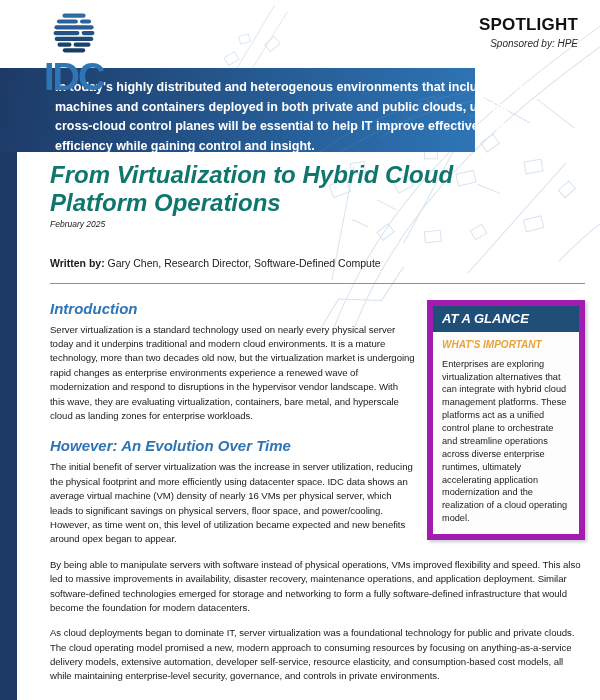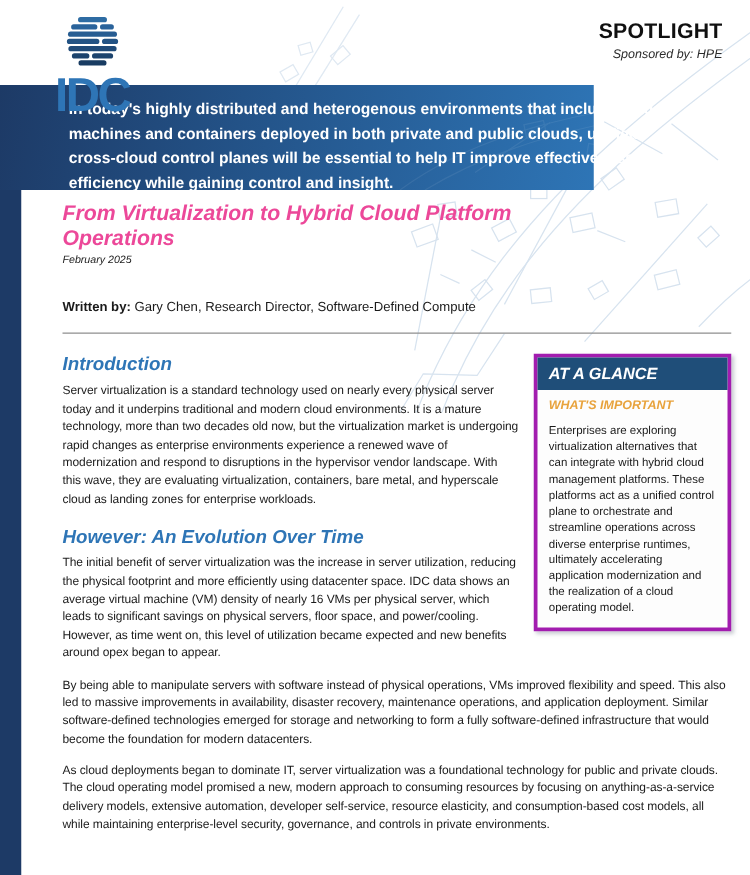--- a/index.html
+++ b/index.html
@@ -25,31 +25,31 @@
   .banner-overlay { position:absolute; top:0; left:0; }
   .banner-text {
     position:absolute; left:55px; top:10px; width:482px;
     color:#ffffff; font-weight:bold; font-size:12.5px; line-height:1.56;
   }
   .left-stripe { position:absolute; top:152px; left:0; width:17px; height:548px; background:#1d3a66; z-index:2; }
   
   .content { position:absolute; top:152px; left:50px; width:535px; z-index:1; }
   .doc-title {
     margin-top:9px; width:440px;
-    color:#ec4899; font-size:17px; font-weight:bold; font-style:italic; line-height:1.16;
+    color:#0f766e; font-size:24px; font-weight:bold; font-style:italic; line-height:1.16;
   }
   .doc-date { margin-top:2px; font-size:8.5px; font-style:italic; color:#222; }
   .written-by { margin-top:28px; font-size:10.5px; color:#1a1a1a; }
   .written-by .label { font-weight:bold; }
   .divider { margin-top:14px; border:none; border-top:1px solid #8f8f8f; height:0; }
   .main { margin-top:16px; }
   
   .glance {
     float:right; width:158px; margin-left:12px; margin-bottom:8px;
-    background:#fdfdfd; border:3px solid #a21caf;
+    background:#fdfdfd; border:6px solid #a21caf;
     box-shadow:2px 2px 3px rgba(100,110,125,.35);
   }
   .glance-header {
     background:#1f4e79; color:#fff; font-weight:bold; font-style:italic;
     font-size:13px; padding:5px 9px 6px;
   }
   .glance-body { padding:7px 9px 9px; }
   .glance-sec-heading { color:#e8a33d; font-weight:bold; font-style:italic; font-size:10px; margin-bottom:8px; }
   .glance-text { font-size:9.2px; line-height:1.4; color:#1a1a1a; }
   

